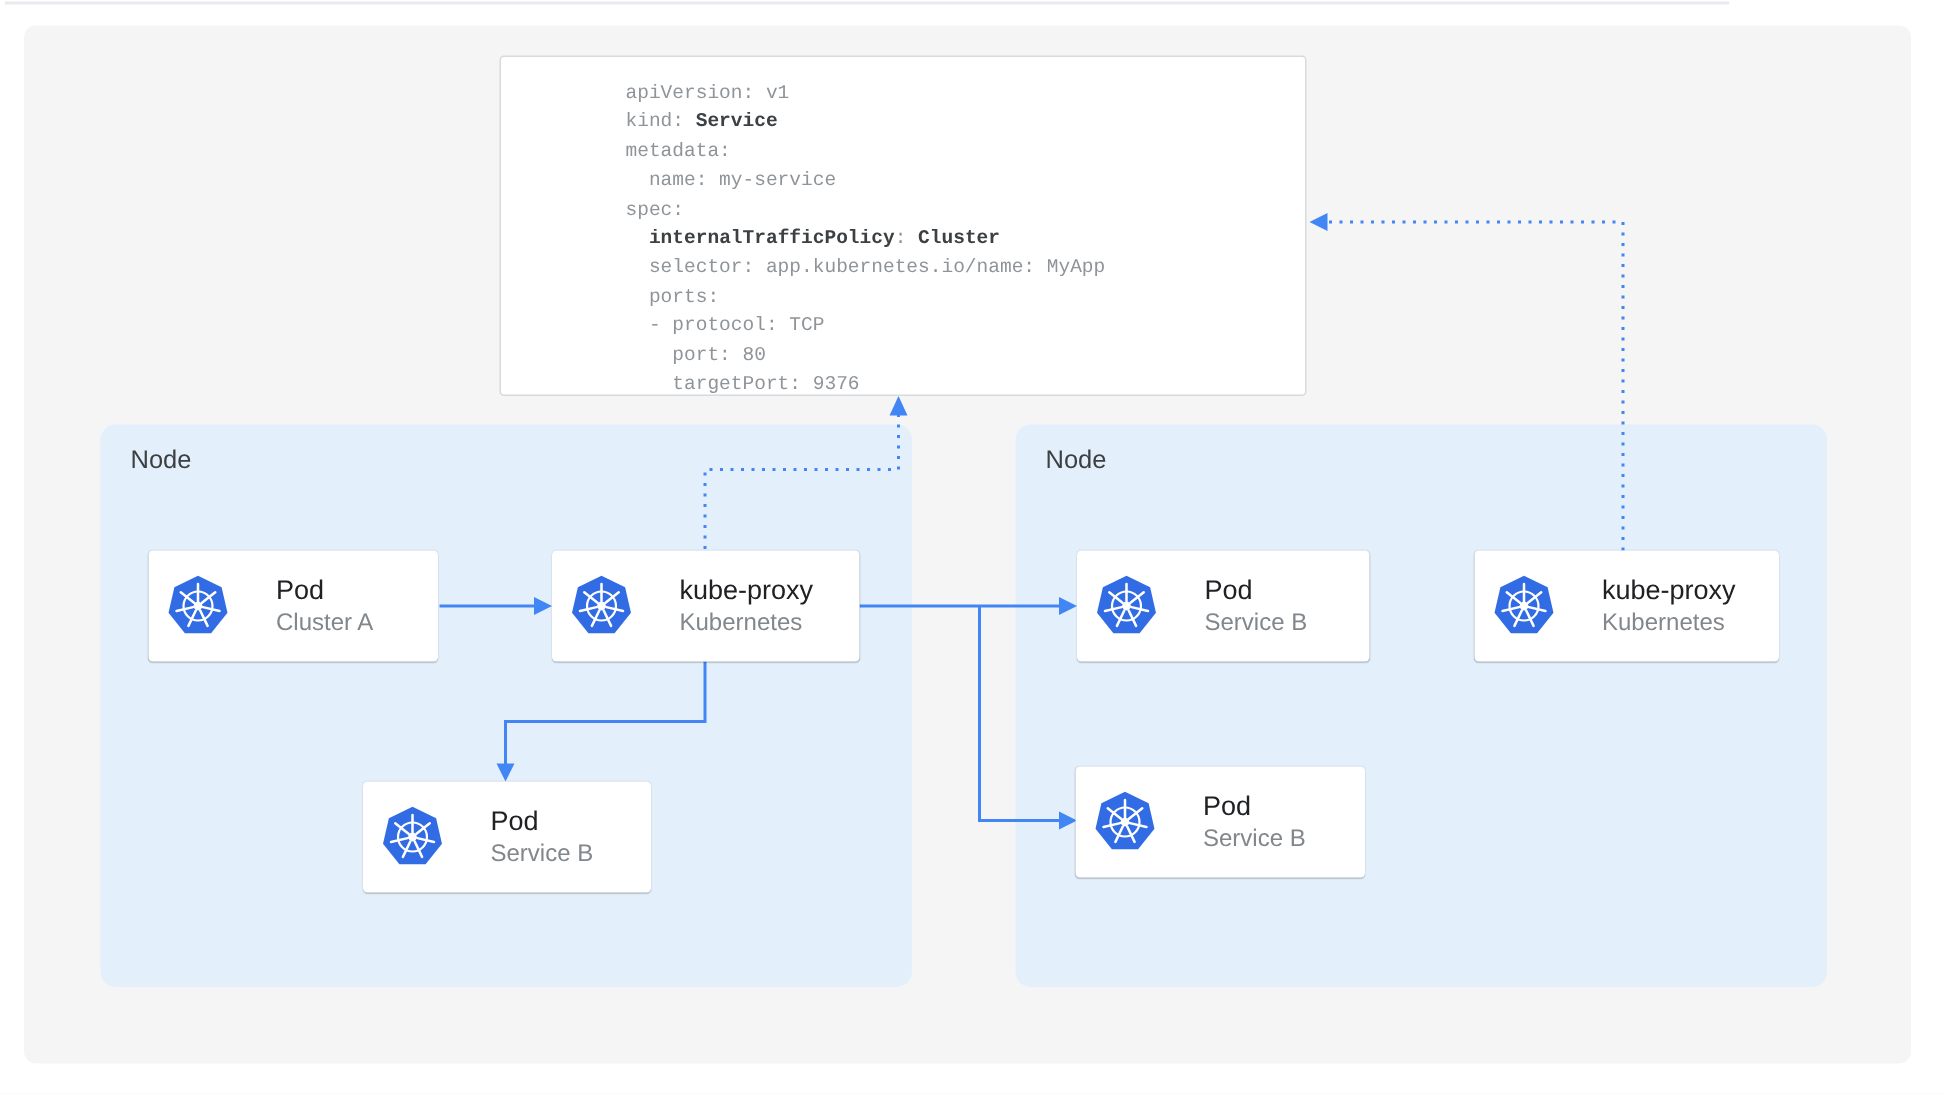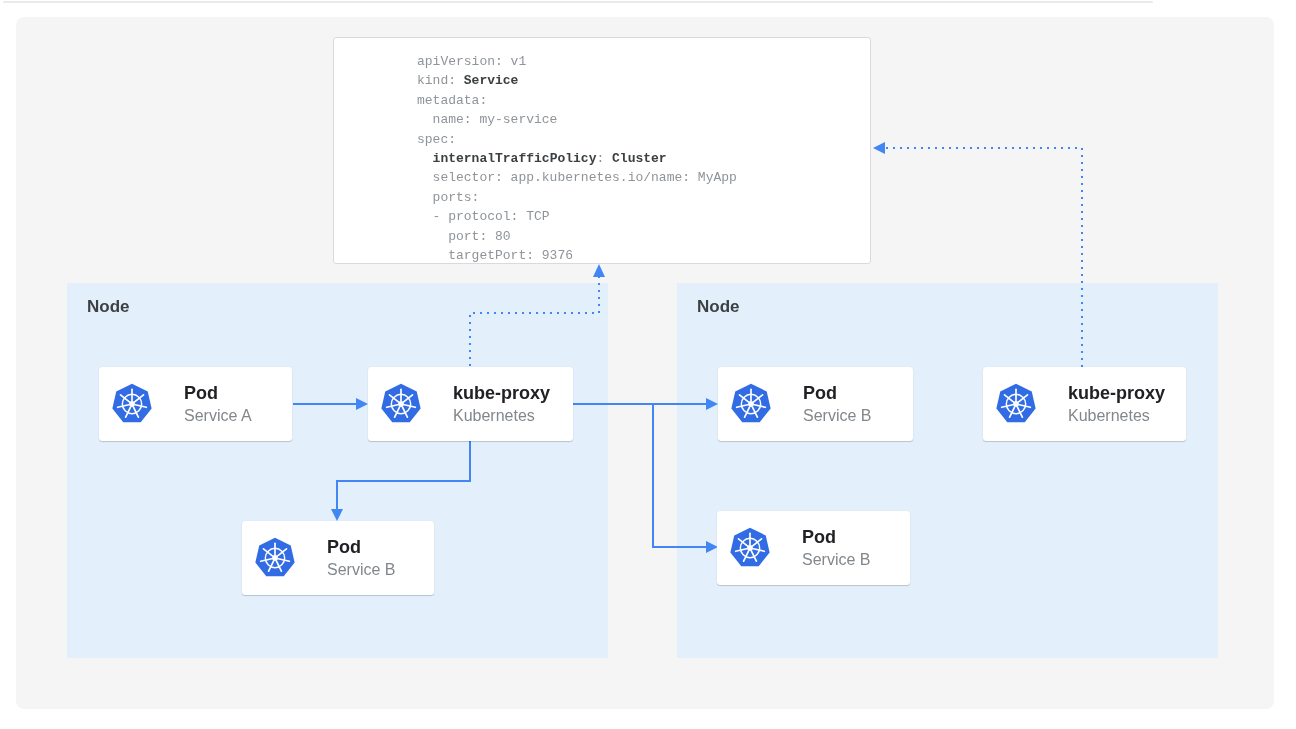--- a/index.html
+++ b/index.html
@@ -27,37 +27,37 @@
     position:absolute;left:333px;top:37px;width:538px;height:227px;box-sizing:border-box;
     background:var(--card_bg);border:1px solid var(--box_border);border-radius:3px;z-index:8;
   }
   .code{
     padding:14px 0 0 83px;font-family:"Liberation Mono",monospace;
     font-size:13px;line-height:19.4px;color:var(--code_text);white-space:pre;
   }
   .code b{color:var(--code_bold);font-weight:bold;text-align:center;}
   .node{
     position:absolute;top:283px;width:541px;height:375px;background:var(--node_bg);
-    border-radius:0;z-index:1;font-weight:bold;
+    border-radius:10px;z-index:1;
   }
   .node-left{left:67px;}
   .node-right{left:677px;}
   .node-label{position:absolute;left:20px;top:14px;font-size:17px;color:var(--node_label);}
   .connectors{position:absolute;left:0;top:0;z-index:5;pointer-events:none;}
   .connectors polyline,.connectors line{fill:none;stroke:var(--arrow);stroke-width:2px;}
   .connectors .dotted{stroke-dasharray:2 5;}
   .connectors polygon{fill:var(--arrow);stroke:none;}
   .card{
     position:absolute;height:74px;background:var(--card_bg);border-radius:3px;z-index:10;
     box-shadow:0 1px 1px rgba(0,0,0,0.18),0 0 1px rgba(0,0,0,0.12);
     display:flex;align-items:center;
   }
   .k8s{width:42px;height:42px;margin-left:12px;flex:0 0 auto;color:var(--k8s_blue);}
   .card-text{margin-left:31px;display:flex;flex-direction:column;}
-  .card-title{font-size:18px;line-height:23px;color:var(--card_title);font-weight:bold;}
+  .card-title{font-size:18px;line-height:23px;color:var(--card_title);}
   .card-subtitle{font-size:16px;line-height:21px;color:var(--card_subtitle);}
   .defs{position:absolute;width:0;height:0;}
 </style>
 </head>
 <body>
 
 <svg class="defs" aria-hidden="true">
   <defs>
     <symbol id="k8s-helm" viewBox="0 0 100 100">
       <polygon points="50,2 87.5,20.1 96.8,60.7 70.8,93.2 29.2,93.2 3.2,60.7 12.5,20.1" fill="currentColor"></polygon>
@@ -110,21 +110,21 @@
   <polyline class="dotted" points="1082,367 1082,148 885,148"></polyline>
   <polygon points="885,142 885,154 873,148"></polygon>
 </svg>
 
 <div class="card" style="left:99px;top:367px;width:193px">
   <svg class="k8s" viewBox="0 0 100 100">
       <use href="#k8s-helm"></use>
     </svg>
   <div class="card-text">
     <div class="card-title">Pod</div>
-    <div class="card-subtitle">Service A</div>
+    <div class="card-subtitle">Cluster A</div>
   </div>
 </div>
 
 <div class="card" style="left:368px;top:367px;width:205px">
   <svg class="k8s" viewBox="0 0 100 100">
       <use href="#k8s-helm"></use>
     </svg>
   <div class="card-text">
     <div class="card-title">kube-proxy</div>
     <div class="card-subtitle">Kubernetes</div>

